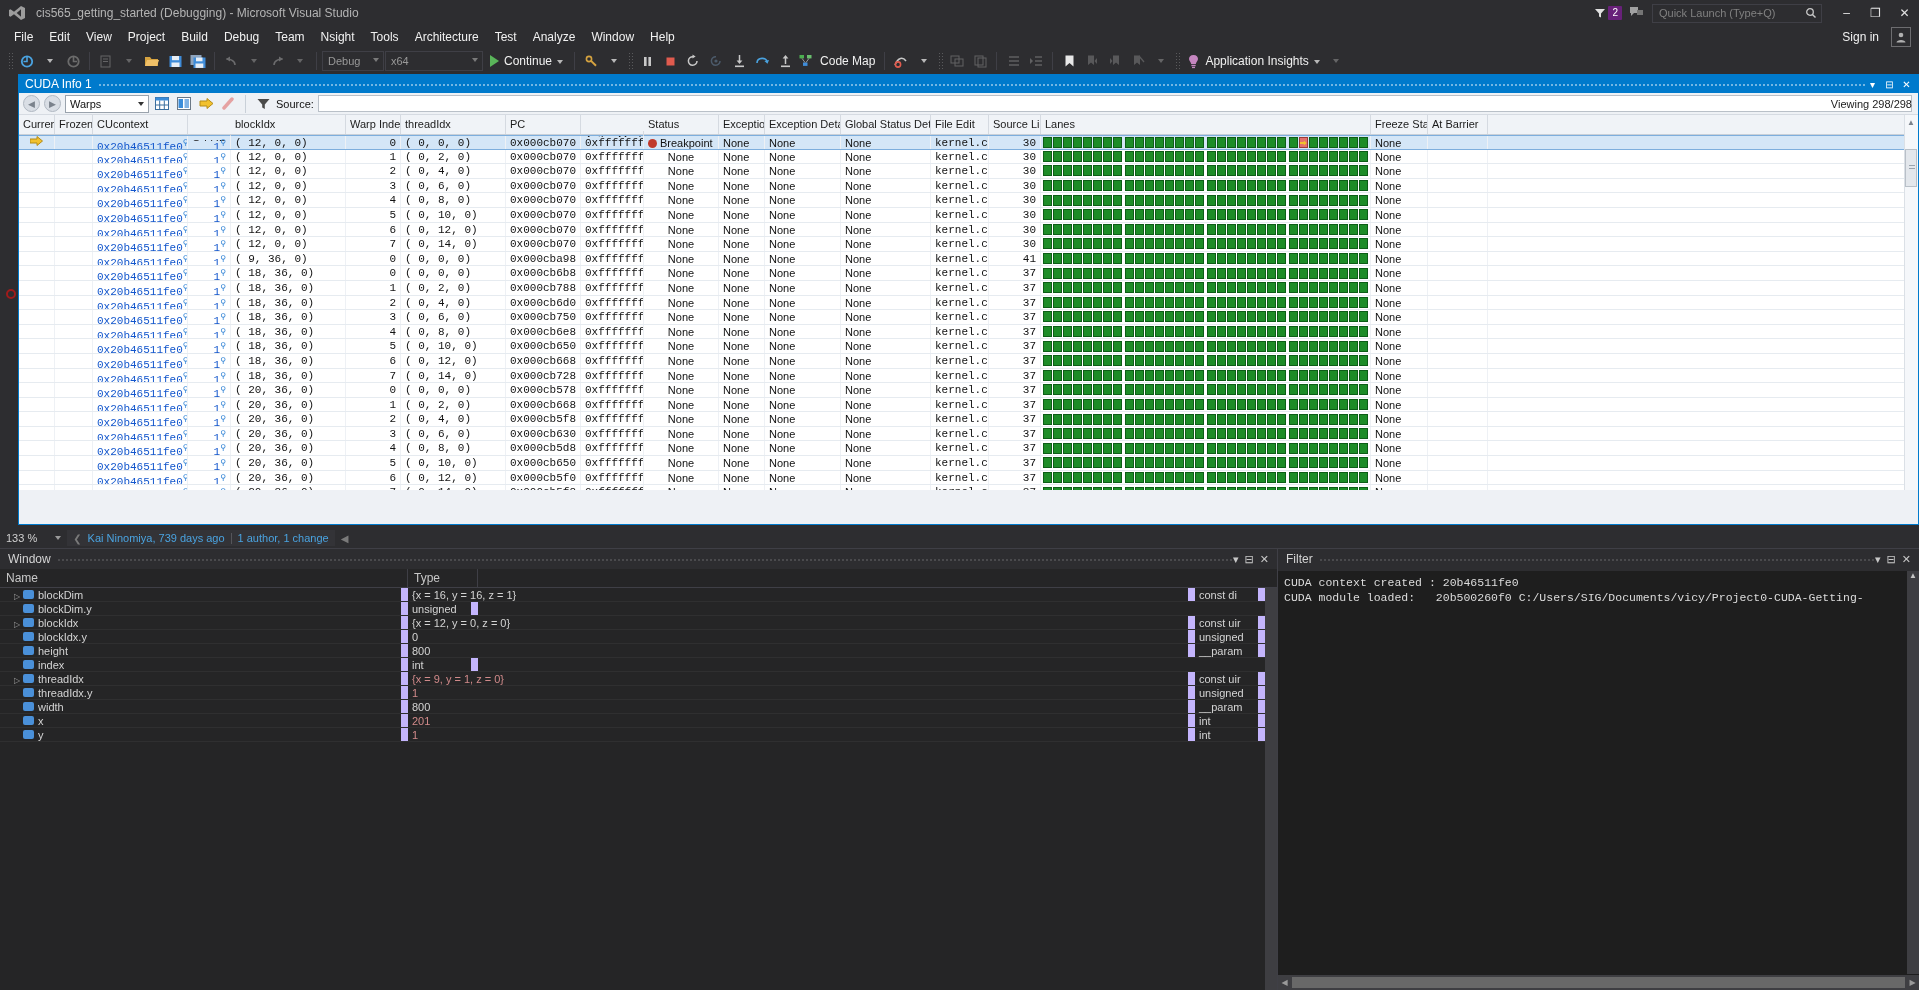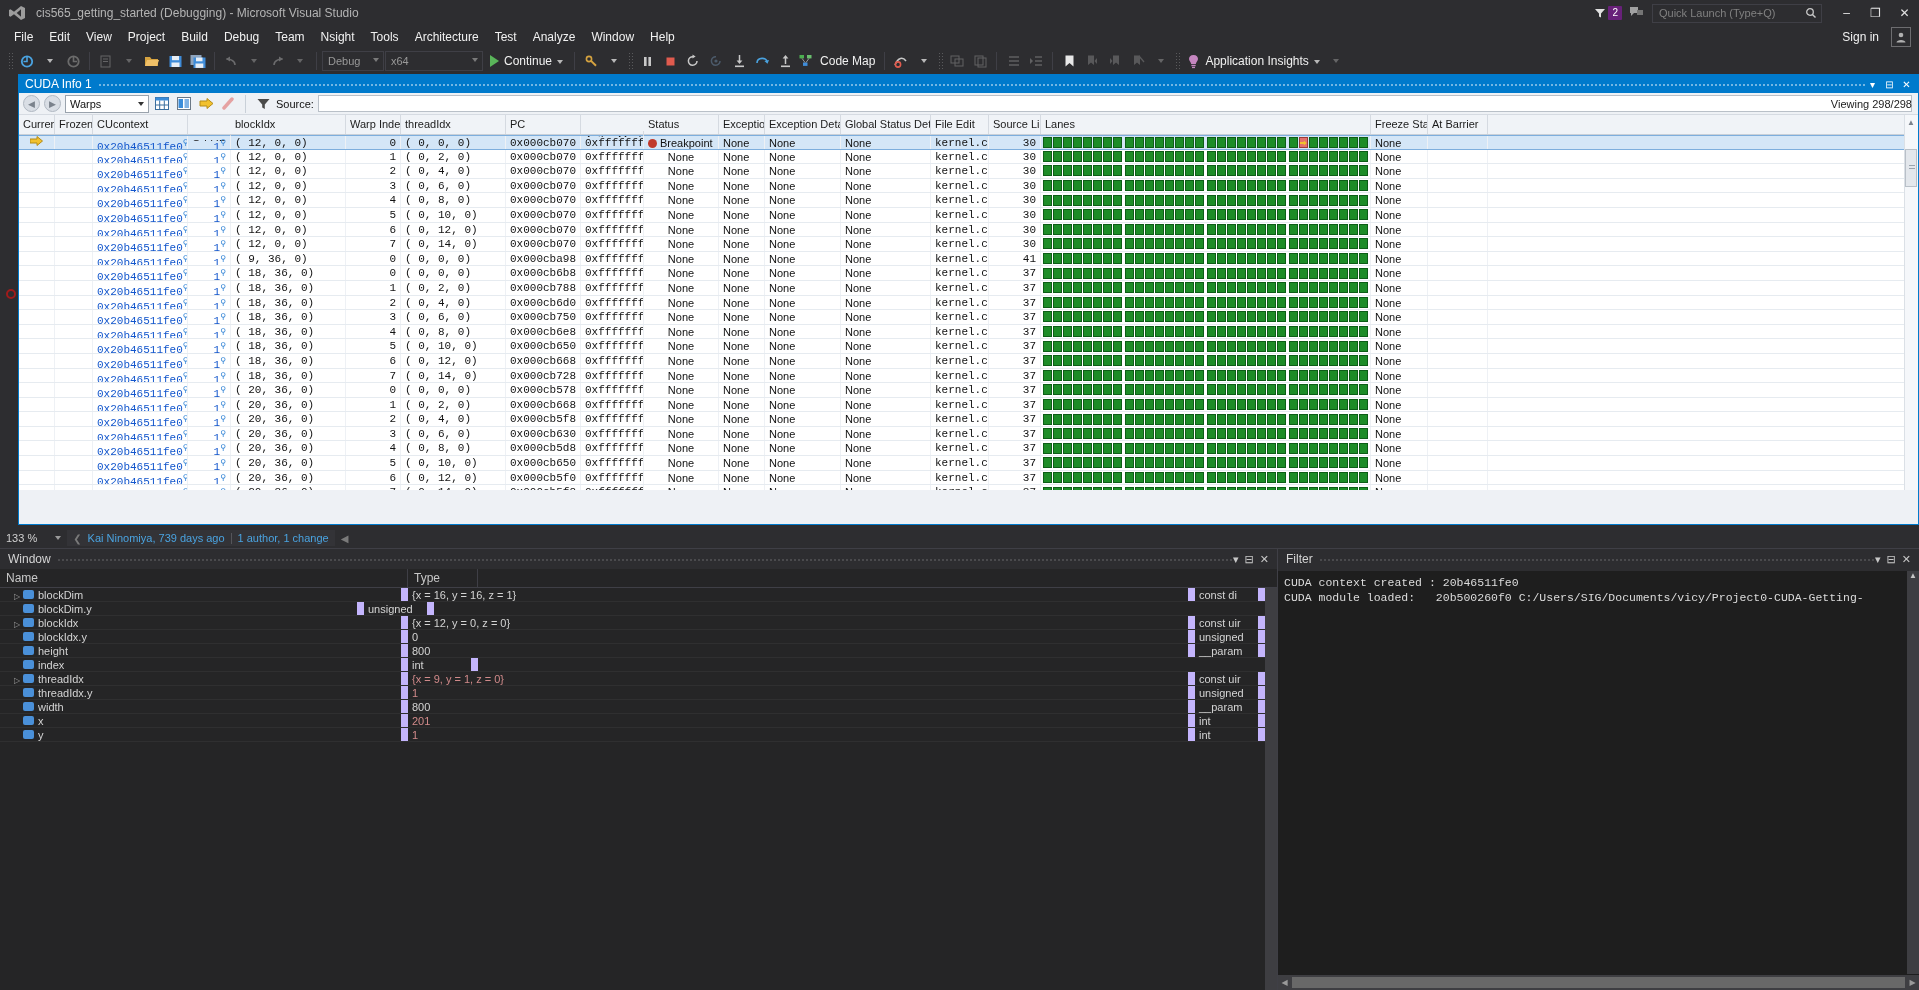--- a/index.html
+++ b/index.html
@@ -2090,21 +2090,21 @@
     <span class="agh" style="width:408px;">Name</span>
     <span class="agh" style="width:70px;">Type</span>
   </div>
   <div id="autos-body">
       <div class="arow">
         <div class="ac" style="width: 408px; padding-left: 14px;"><span class="exp-tri">▷</span><span class="varico"></span><span>blockDim</span></div>
         <div class="ac" style="width: 787px;">{x = 16, y = 16, z = 1}</div>
         <div class="ac" style="width: 70px;">const di</div>
       </div>
       <div class="arow">
-        <div class="ac" style="width: 364px; padding-left: 14px;"><span class="exp-tri"></span><span class="varico"></span><span>blockDim.y</span></div>
+        <div class="ac" style="width: 408px; padding-left: 14px;"><span class="exp-tri"></span><span class="varico"></span><span>blockDim.y</span></div>
         <div class="ac" style="width: 70px;">unsigned</div>
       </div>
       <div class="arow">
         <div class="ac" style="width: 408px; padding-left: 14px;"><span class="exp-tri">▷</span><span class="varico"></span><span>blockIdx</span></div>
         <div class="ac" style="width: 787px;">{x = 12, y = 0, z = 0}</div>
         <div class="ac" style="width: 70px;">const uir</div>
       </div>
       <div class="arow">
         <div class="ac" style="width: 408px; padding-left: 14px;"><span class="exp-tri"></span><span class="varico"></span><span>blockIdx.y</span></div>
         <div class="ac" style="width: 787px;">0</div>

